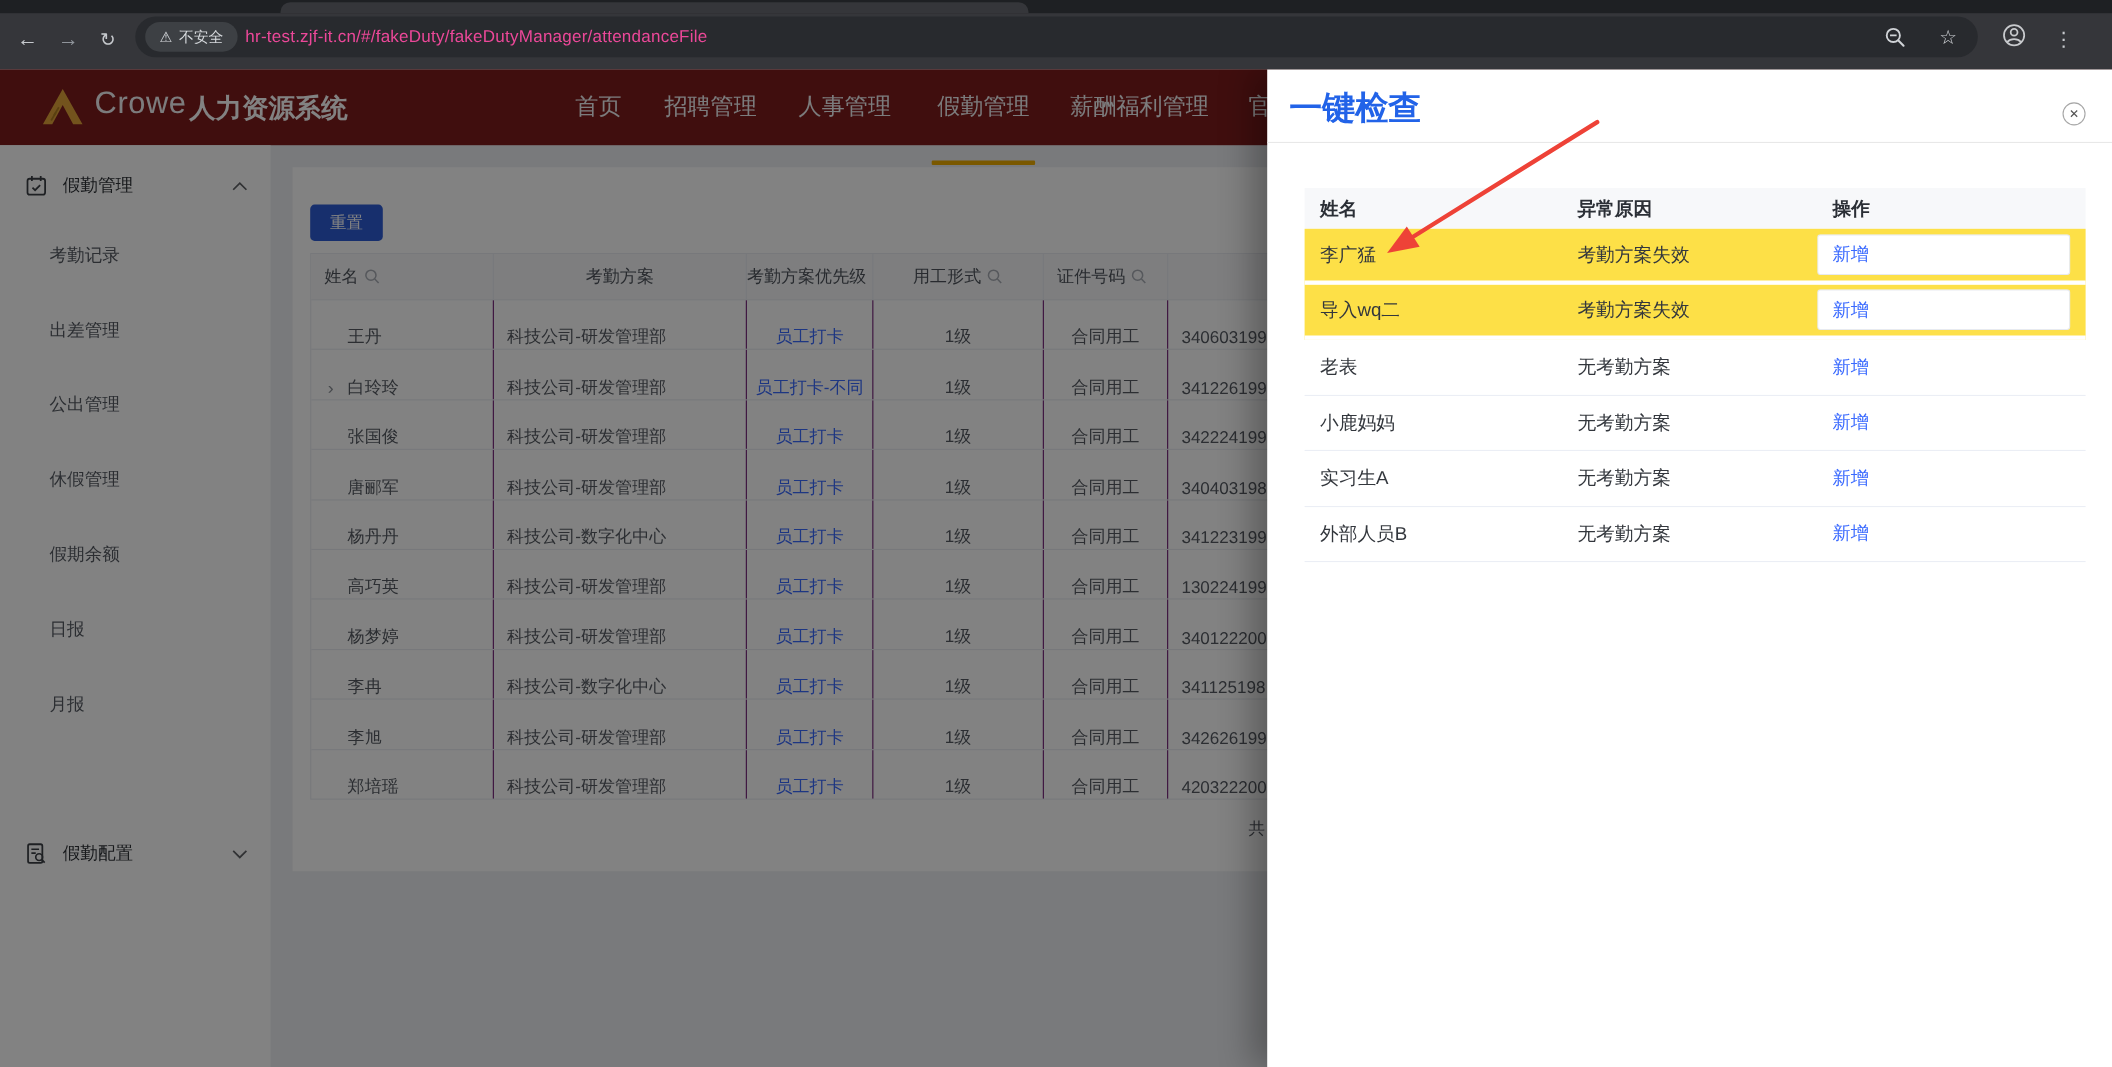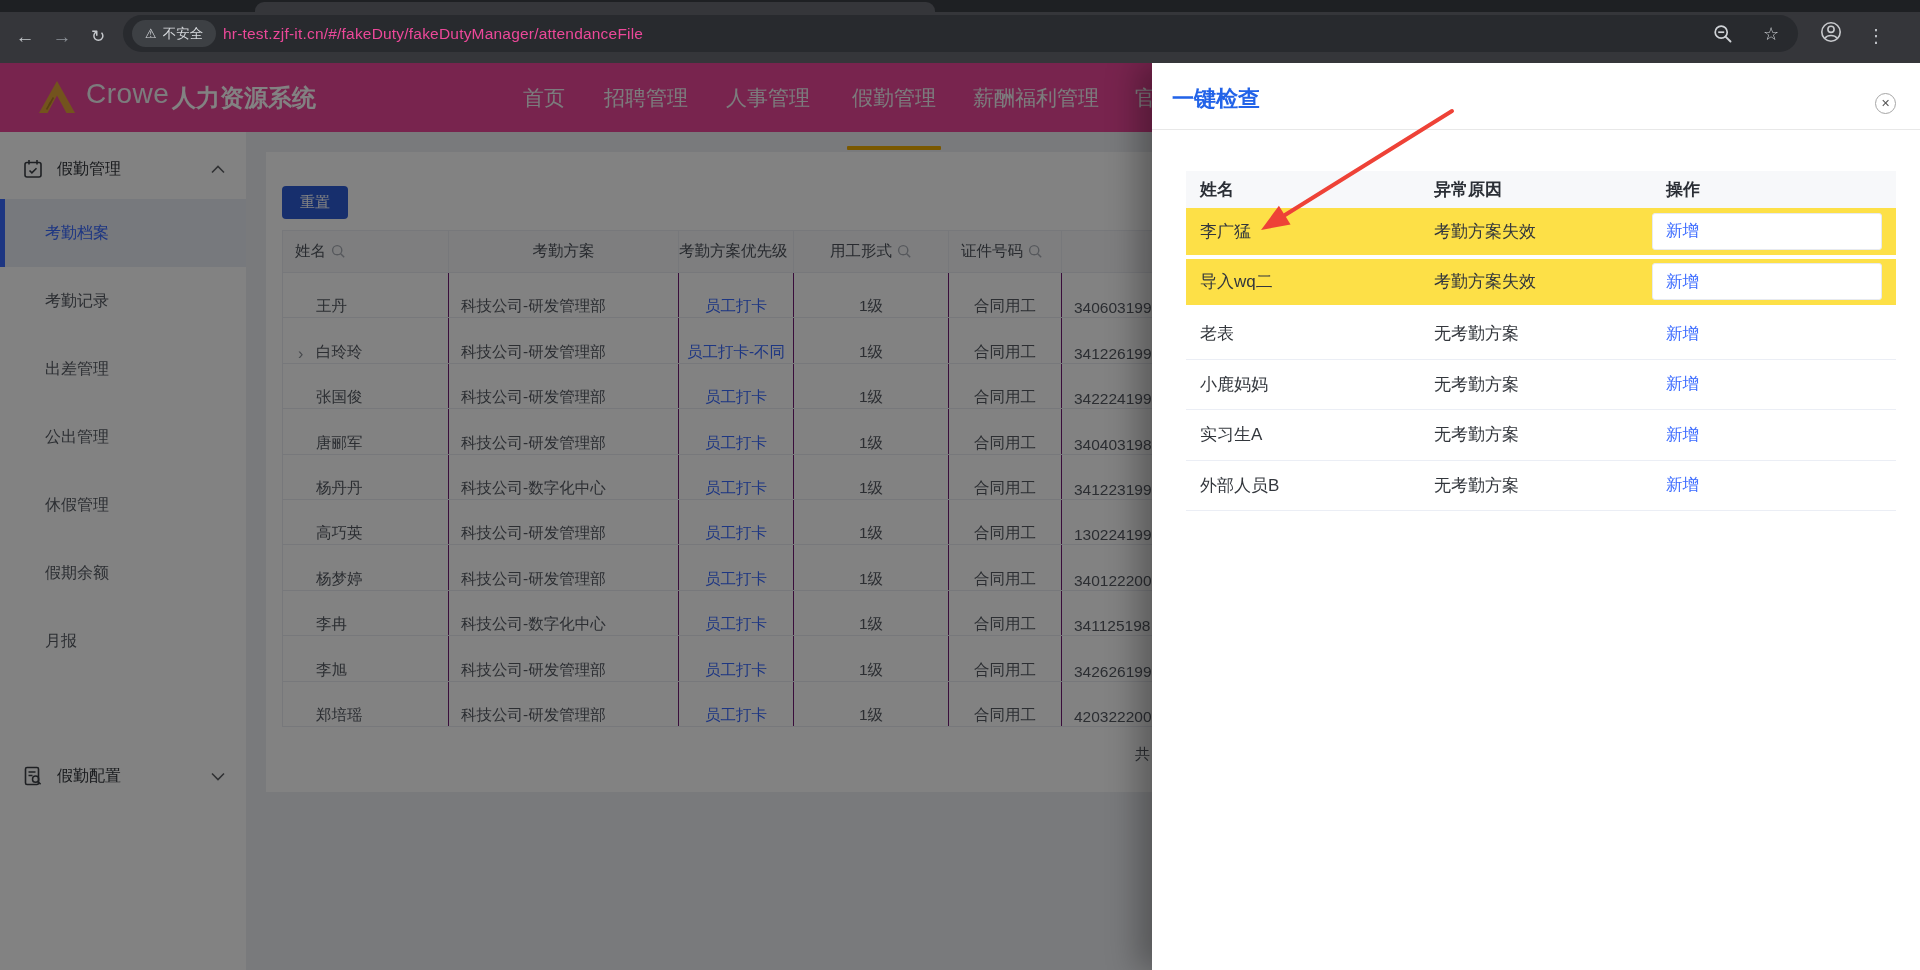--- a/index.html
+++ b/index.html
@@ -21,21 +21,21 @@
   #url-text{position:absolute;left:100px;top:0;height:37px;line-height:37px;
     color:#ec4899;font-size:15.5px;letter-spacing:.2px;white-space:nowrap;cursor:text;}
   #zoom-ind{position:absolute;left:1590px;top:9px;width:20px;height:20px;cursor:pointer;}
   #star-btn{position:absolute;left:1637px;top:5px;width:22px;height:27px;line-height:28px;text-align:center;
     color:#d0d3d7;font-size:18px;cursor:pointer;}
   #avatar-btn{position:absolute;left:1820px;top:21px;width:22px;height:22px;cursor:pointer;}
   #menu-btn{position:absolute;left:1866px;top:23px;width:20px;height:26px;line-height:26px;text-align:center;
     color:#c6c9cd;font-size:18px;cursor:pointer;}
 
   
-  #navbar{position:absolute;left:0;top:63px;width:1920px;height:69px;background:#ec4899;z-index:1;text-align:center;}
+  #navbar{position:absolute;left:0;top:63px;width:1920px;height:69px;background:#7f1d1d;z-index:1;text-align:center;}
   #logo{position:absolute;left:36px;top:13px;width:42px;height:42px;}
   #brand-crowe{position:absolute;left:86px;top:15px;font-size:28px;font-weight:500;
     color:#f3f4f6;letter-spacing:.5px;}
   #brand-sys{position:absolute;left:172px;top:19px;font-size:24px;font-weight:bold;color:#fff;}
   .nav-item{position:absolute;top:0;height:89px;line-height:69px;font-size:21px;color:#f2f3f5;cursor:pointer;white-space:nowrap;}
   .nav-item:nth-child(1){left:523px;}
   .nav-item:nth-child(2){left:604px;}
   .nav-item:nth-child(3){left:726px;}
   .nav-item:nth-child(4){left:852px;}
   .nav-item:nth-child(5){left:973px;}
@@ -75,21 +75,21 @@
   .mlink{color:#3a6aff;cursor:pointer;}
   #page-text{position:absolute;left:869px;top:592px;height:20px;line-height:20px;font-size:15px;color:#565b63;}
 
   
   #dim{position:absolute;left:0;top:63px;width:1920px;height:907px;background:rgba(0,0,0,0.49);z-index:5;}
 
   
   #drawer{position:absolute;left:1152px;top:63px;width:768px;height:907px;background:#fff;z-index:10;
     box-shadow:-14px 0 30px rgba(0,0,0,0.30);}
   #dheader{position:relative;height:67px;border-bottom:1px solid #e8e8e8;}
-  #dtitle{position:absolute;left:20px;top:0;height:67px;line-height:71px;font-size:22px;font-weight:bold;color:#2263e8;}
+  #dtitle{position:absolute;left:20px;top:0;height:67px;line-height:71px;font-size:30px;font-weight:bold;color:#2263e8;}
   #dclose{position:absolute;right:24px;top:30px;width:21px;height:21px;border:1px solid #a6a6a6;border-radius:50%;
     display:flex;align-items:center;justify-content:center;font-size:11px;color:#555;cursor:pointer;}
   #dtable{position:absolute;left:34px;top:108px;width:710px;}
   .dgrid{display:grid;grid-template-columns:234px 232px 244px;align-items:center;}
   #dthead{height:37px;background:#f7f8fa;}
   #dthead .dth{padding-left:14px;font-size:17px;font-weight:bold;color:#2b2f36;}
   .drow{height:50.5px;font-size:17px;color:#33373d;}
   .drow .dc{padding-left:14px;overflow:hidden;white-space:nowrap;}
   .drow.hl{background:#fde047;border-bottom:4px solid #fff;}
   .drow.plain{border-bottom:1px solid #ebeef5;}
@@ -165,26 +165,26 @@
         <line x1="7" y1="2" x2="7" y2="6.5" stroke="#3c4046" stroke-width="1.6"></line>
         <line x1="15" y1="2" x2="15" y2="6.5" stroke="#3c4046" stroke-width="1.6"></line>
         <path d="M7.5 12.5 l2.4 2.4 l4.6 -4.6" fill="none" stroke="#3c4046" stroke-width="1.6"></path>
       </svg>
       <span class="glbl">假勤管理</span>
       <svg class="chev" width="14" height="9" viewBox="0 0 14 9">
         <polyline points="1,7.5 7,1.5 13,7.5" fill="none" stroke="#606266" stroke-width="1.6"></polyline>
       </svg>
     </div>
     <div id="side-items">
-        <div class="sitem active">考勤档案</div>
         <div class="sitem">考勤记录</div>
         <div class="sitem">出差管理</div>
         <div class="sitem">公出管理</div>
         <div class="sitem">休假管理</div>
         <div class="sitem">假期余额</div>
+        <div class="sitem">日报</div>
         <div class="sitem">月报</div>
       </div>
     <div class="sgroup" id="sgroup-config">
       <svg class="gicon" width="22" height="22" viewBox="0 0 22 22">
         <rect x="3.5" y="2.5" width="13" height="17" rx="1.5" fill="none" stroke="#3c4046" stroke-width="1.6"></rect>
         <line x1="6.5" y1="7" x2="13.5" y2="7" stroke="#3c4046" stroke-width="1.5"></line>
         <line x1="6.5" y1="10.5" x2="10.5" y2="10.5" stroke="#3c4046" stroke-width="1.5"></line>
         <circle cx="13.6" cy="14.2" r="3.1" fill="none" stroke="#3c4046" stroke-width="1.5"></circle>
         <line x1="15.9" y1="16.5" x2="18.6" y2="19.2" stroke="#3c4046" stroke-width="1.6"></line>
       </svg>

